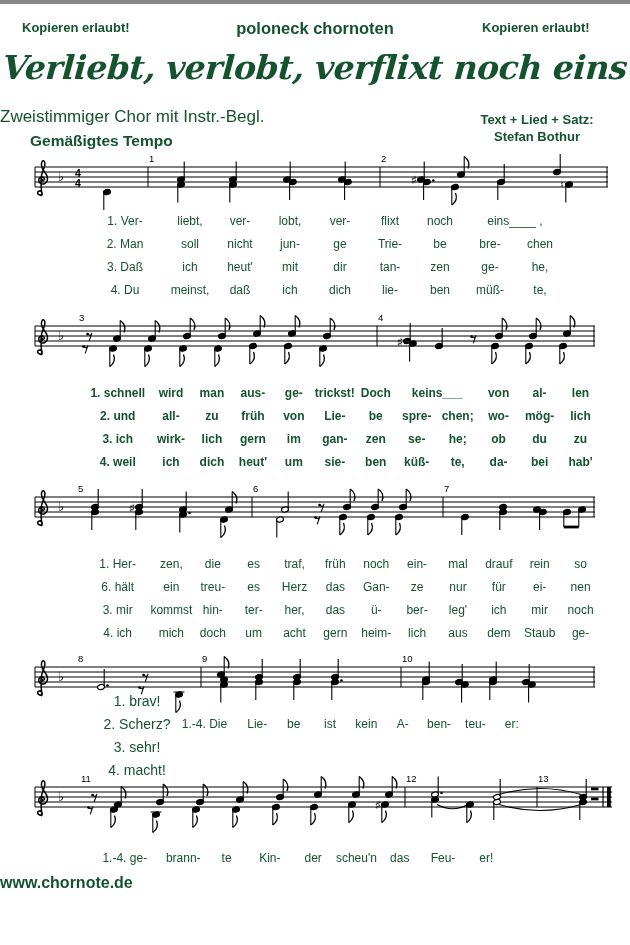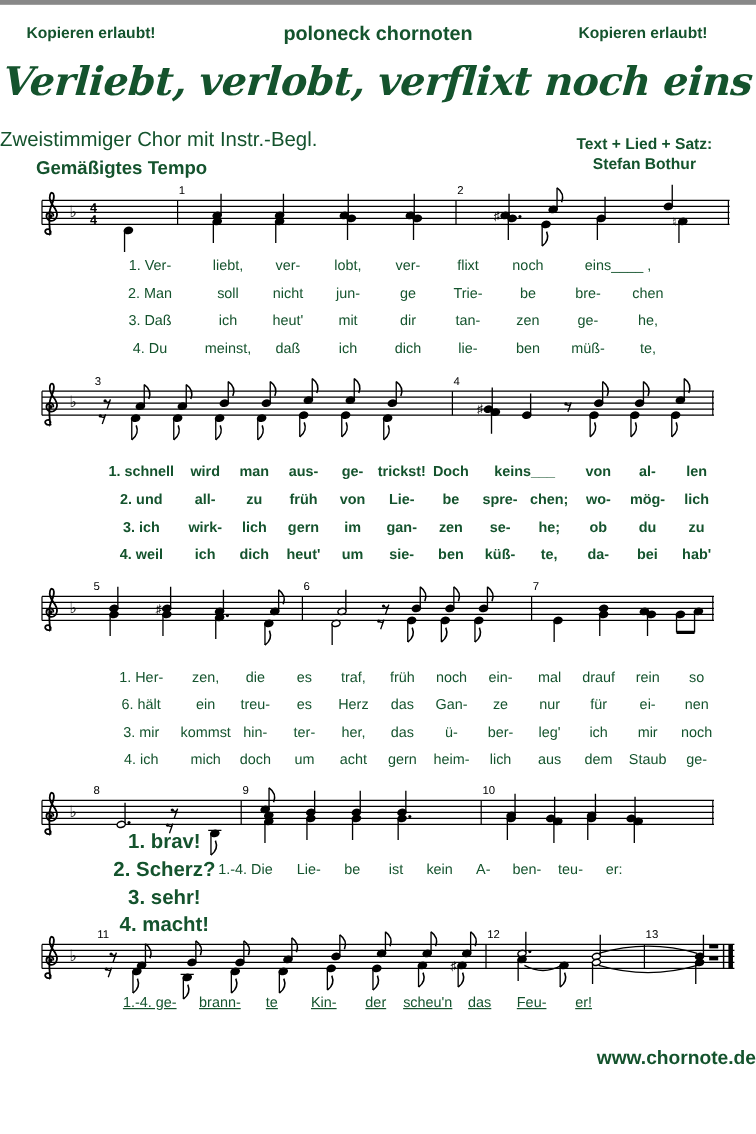--- a/index.html
+++ b/index.html
@@ -9,22 +9,22 @@
   .copy{font-size:13px;font-weight:bold;letter-spacing:0px;}
   .brand{left:0;right:0;top:15px;text-align:center;font-size:16.5px;font-weight:bold;}
   .title{left:0;right:0;top:44px;text-align:center;
          font-family:"DejaVu Serif",serif;font-style:italic;font-weight:bold;
          font-size:33px;letter-spacing:-0.5px;transform:skewX(-4deg);}
   .subtitle{left:0;right:60px;top:103px;text-align:left;font-size:17px;}
   .credit{left:462px;width:150px;top:107px;text-align:center;font-size:13px;font-weight:bold;line-height:17px;}
   .tempo{left:30px;top:128px;font-family:Liberation Sans, sans-serif;font-weight:bold;font-size:15.5px;}
   .sys{left:31px;width:585px;height:78px;}
   .lyrics{display:grid;font-size:12px;line-height:23px;white-space:nowrap;text-align:center;}
-  .endings{font-size:17px;line-height:23px;text-align:center;white-space:nowrap;font-weight:bold;}
-  .footer{left:0;right:0;top:870px;text-align:right;font-size:16px;font-weight:bold;}
+  .endings{font-size:14px;line-height:23px;text-align:center;white-space:nowrap;}
+  .footer{left:0;right:0;top:870px;text-align:left;font-size:16px;font-weight:bold;}
   svg text{font-family:"Liberation Sans",sans-serif;}
 </style>
 </head>
 <body>
 
 <div class="page">
 
   <div class="abs copy" style="left:22px;top:16px;">Kopieren erlaubt!</div>
   <div class="abs brand">poloneck chornoten</div>
   <div class="abs copy" style="left:482px;top:16px;">Kopieren erlaubt!</div>
@@ -762,21 +762,21 @@
         <ellipse cx="552" cy="33" rx="3.5" ry="2.5" transform="rotate(-15 552 33)" fill="#000" stroke="#000" stroke-width="1.2"></ellipse>
         <ellipse cx="552" cy="38" rx="3.5" ry="2.5" transform="rotate(-15 552 38)" fill="#000" stroke="#000" stroke-width="1.2"></ellipse>
         <line x1="555.2" y1="32" x2="555.2" y2="15" stroke="#000" stroke-width="1.1"></line>
         <line x1="548.8" y1="39" x2="548.8" y2="56" stroke="#000" stroke-width="1.1"></line>
       </g>
       <rect x="560" y="23.5" width="7.5" height="2.8" fill="#000"></rect>
       <rect x="560" y="33.5" width="7.5" height="2.8" fill="#000"></rect>
       <line x1="572" y1="23" x2="572" y2="43" stroke="#000" stroke-width="1.2"></line>
       <rect x="576" y="23" width="3.8" height="20" fill="#000"></rect>
     </svg>
-  <div class="abs lyrics" style="left: 88px; top: 820px; width: 420px; grid-template-columns: 1.7fr repeat(8, 1fr); text-decoration: underline;">
+  <div class="abs lyrics" style="left: 88px; top: 843px; width: 420px; grid-template-columns: 1.7fr repeat(8, 1fr);">
       <div>1.-4. ge-</div>
       <div>brann-</div>
       <div>te</div>
       <div>Kin-</div>
       <div>der</div>
       <div>scheu'n</div>
       <div>das</div>
       <div>Feu-</div>
       <div>er!</div>
     </div>

